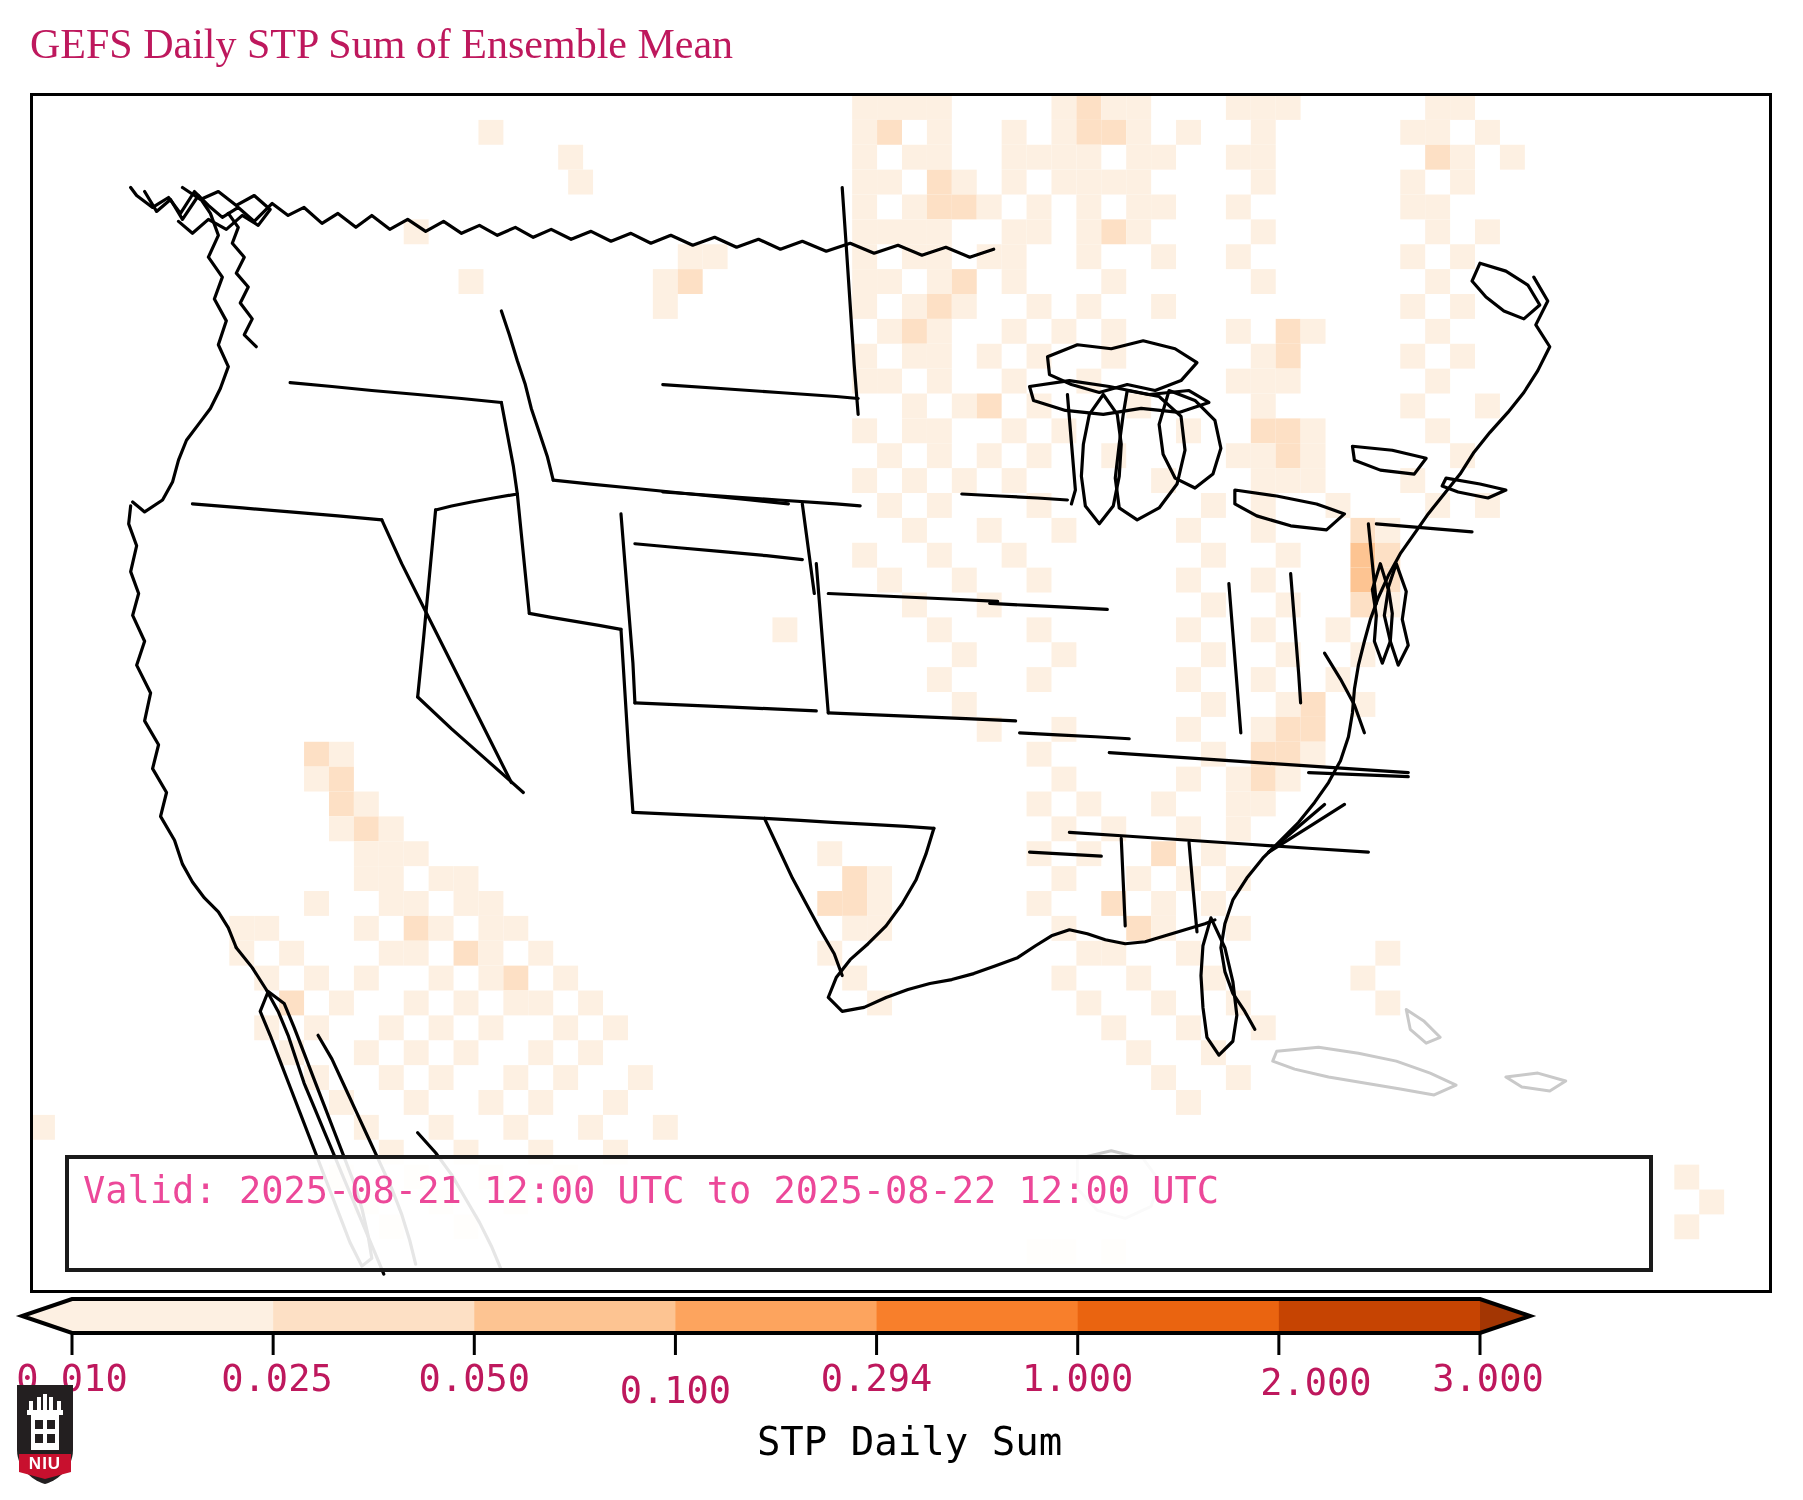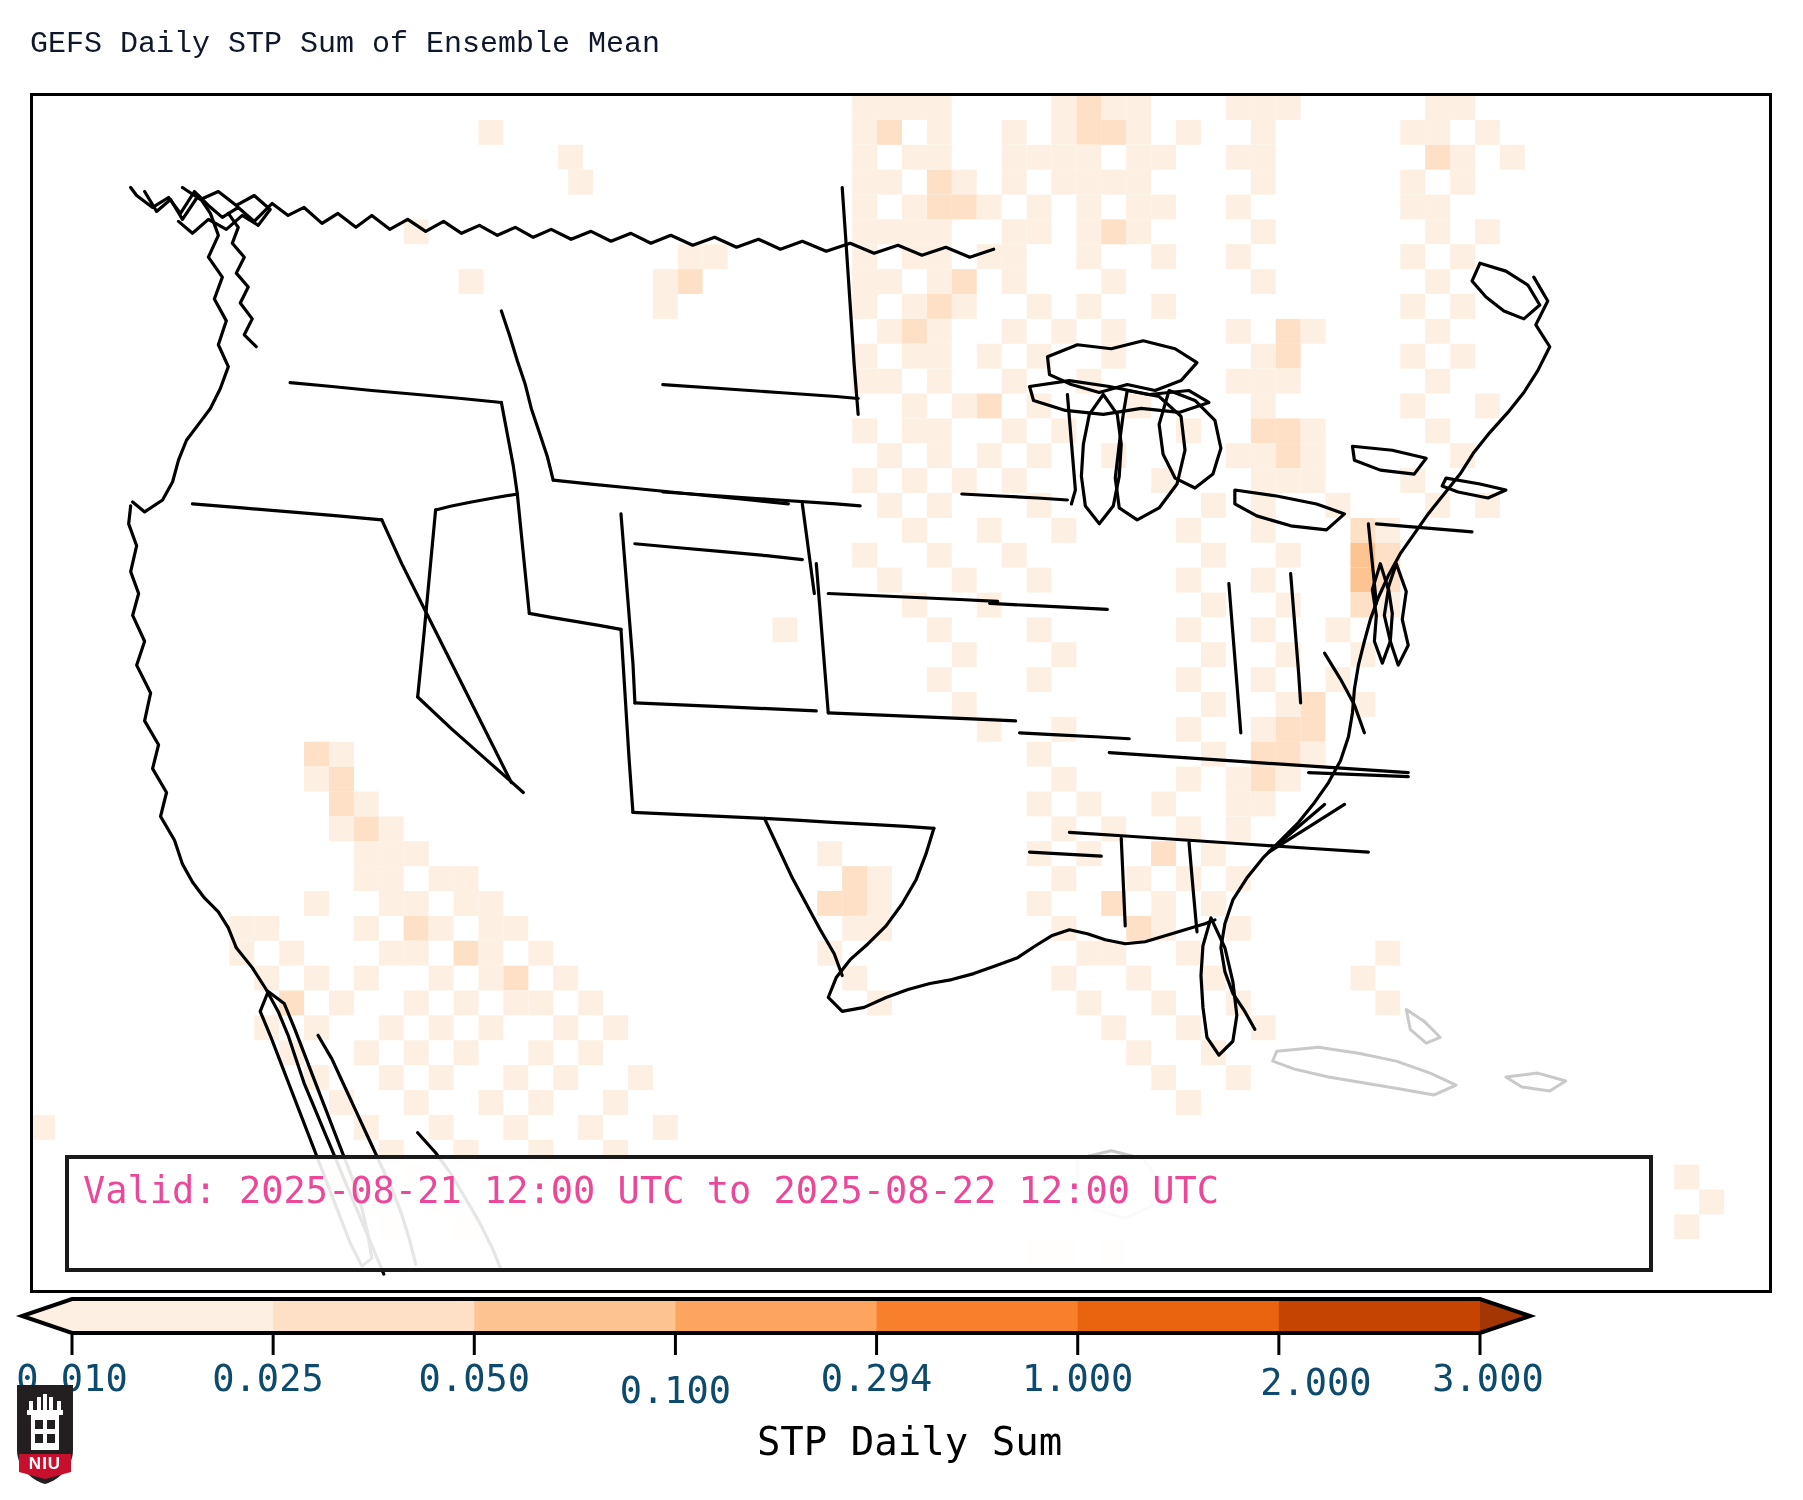--- a/index.html
+++ b/index.html
@@ -20,26 +20,26 @@
     width: 1803px;
     height: 1500px;
     background: #ffffff;
   }
 
   
   #plot-title {
     position: absolute;
     left: 30px;
     top: 18px;
-    font-size: 30px;
+    font-size: 42px;
     line-height: 52px;
-    color: #0f172a;
+    color: #be185d;
     letter-spacing: 0px;
     white-space: nowrap;
-    font-family: Liberation Mono, monospace;
+    font-family: Liberation Serif, serif;
   }
 
   
   #map-frame {
     position: absolute;
     left: 30px;
     top: 93px;
     width: 1742px;
     height: 1200px;
     border: 3px solid #000000;
@@ -98,21 +98,21 @@
     text-align: center;
     font-size: 39px;
     line-height: 48px;
     color: #000000;
     font-family: "DejaVu Sans Mono", "Liberation Mono", monospace;
   }
   .cbar-tick-text {
     position: absolute;
     font-size: 37px;
     line-height: 44px;
-    color: #0c4a6e;
+    color: #be185d;
     transform: translateX(-50%);
     white-space: nowrap;
     font-family: "DejaVu Sans Mono", "Liberation Mono", monospace;
   }
 
   
   #niu-logo {
     position: absolute;
     left: 14px;
     top: 1382px;
@@ -643,21 +643,21 @@
           <line x1="675.4285714285714" y1="48" x2="675.4285714285714" y2="70"></line>
           <line x1="876.5714285714286" y1="48" x2="876.5714285714286" y2="70"></line>
           <line x1="1077.7142857142858" y1="48" x2="1077.7142857142858" y2="70"></line>
           <line x1="1278.857142857143" y1="48" x2="1278.857142857143" y2="70"></line>
           <line x1="1480" y1="48" x2="1480" y2="70"></line>
         </g>
       <path id="cbar-outline" fill="none" stroke="#000000" stroke-width="4" d="M72,14 L1480,14 L1530,31 L1480,48 L72,48 L22,31 Z"></path>
     </svg>
     <div id="cbar-ticklabels">
         <div class="cbar-tick-text" style="left: 72px; top: 72px;">0.010</div>
-        <div class="cbar-tick-text" style="left: 268px; top: 72px;">0.025</div>
+        <div class="cbar-tick-text" style="left: 277px; top: 72px;">0.025</div>
         <div class="cbar-tick-text" style="left: 474.286px; top: 72px;">0.050</div>
         <div class="cbar-tick-text" style="left: 675.429px; top: 84px;">0.100</div>
         <div class="cbar-tick-text" style="left: 876.571px; top: 72px;">0.294</div>
         <div class="cbar-tick-text" style="left: 1077.71px; top: 72px;">1.000</div>
         <div class="cbar-tick-text" style="left: 1278.86px; top: 76px; margin-left: 37px;">2.000</div>
         <div class="cbar-tick-text" style="left: 1448px; top: 72px; margin-left: 40px;">3.000</div>
       </div>
   </div>
 
   <div id="cbar-label">STP Daily Sum</div>

